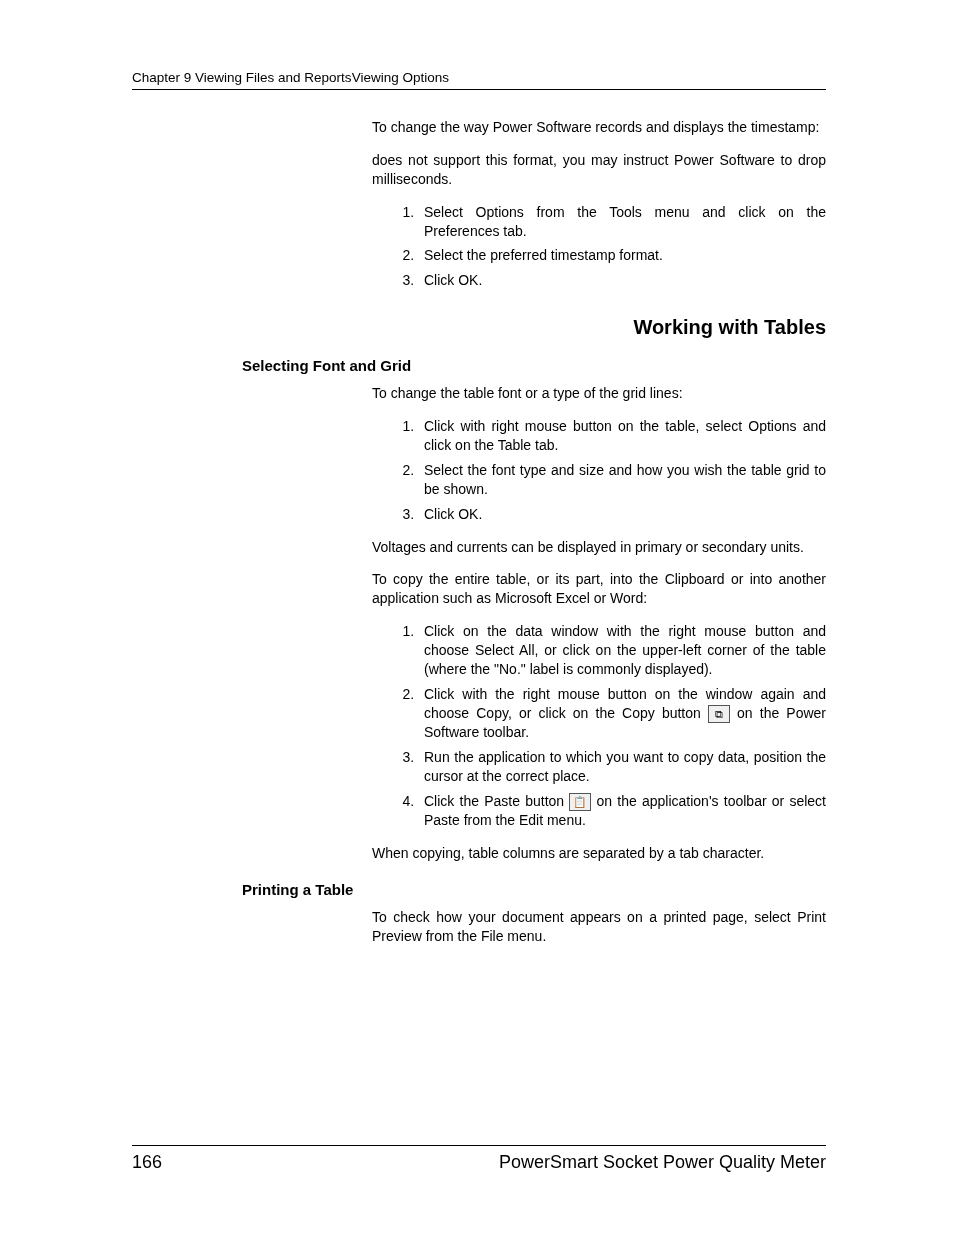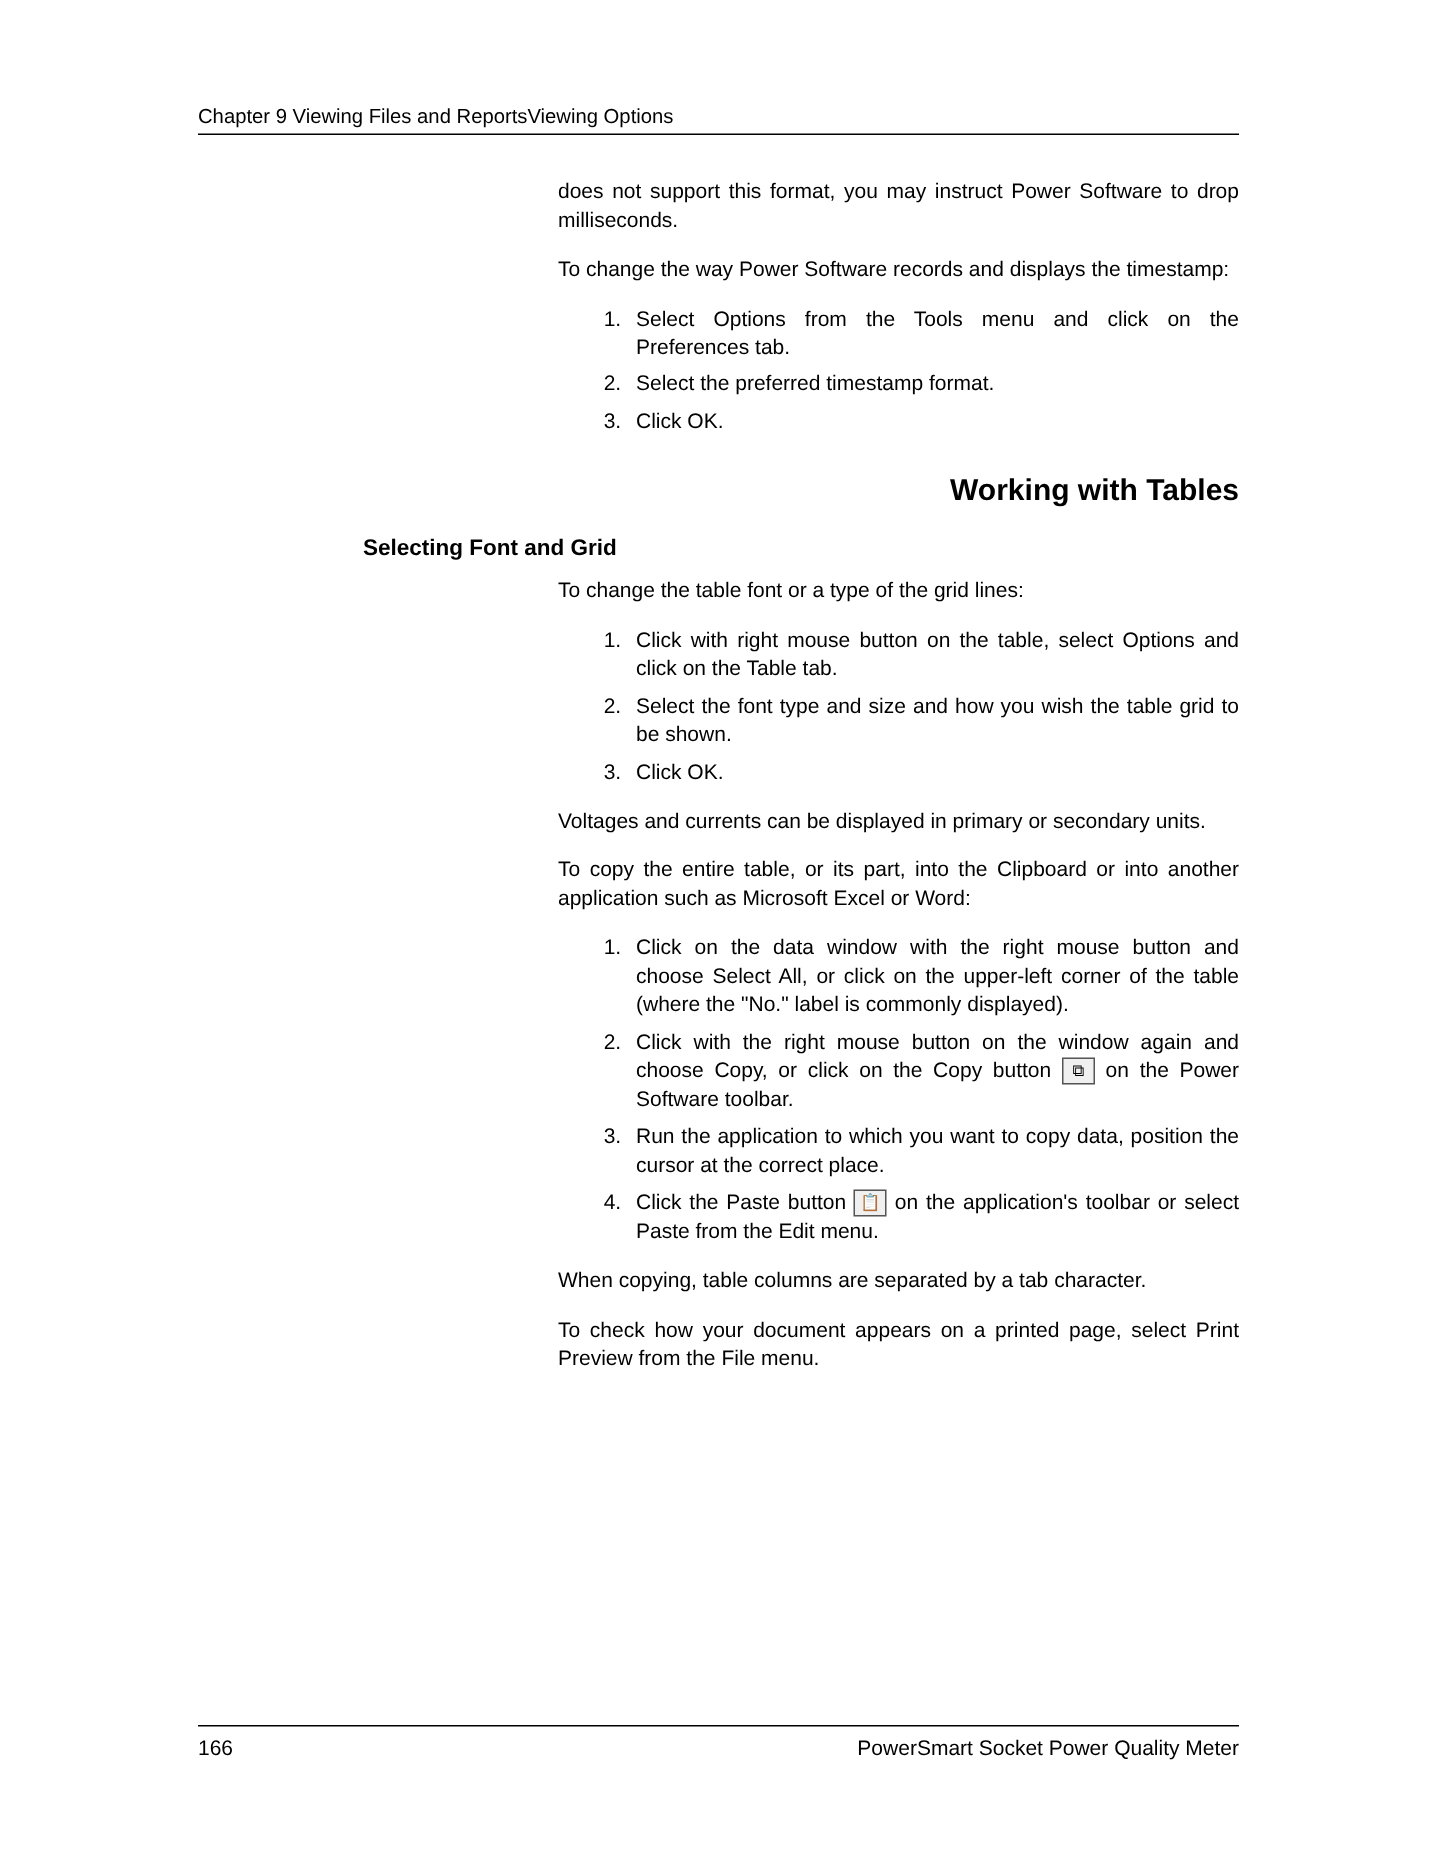--- a/index.html
+++ b/index.html
@@ -63,42 +63,42 @@
     vertical-align: middle;
     text-align: center;
     font-size: 11px;
     line-height: 16px;
     padding: 0 1px;
     background: #f0f0f0;
   }
   .running-foot {
     display: flex;
     justify-content: space-between;
-    font-size: 14px;
+    font-size: 18px;
     border-top: 1px solid #000;
     padding-top: 6px;
     position: absolute;
     left: 132px;
     right: 128px;
     bottom: 62px;
   }
 </style>
 </head>
 <body>
 
 <div class="page">
 
   <div class="running-head">
     <span>Chapter 9 Viewing Files and Reports</span>
     <span>Viewing Options</span>
   </div>
 
   <div class="body-block">
+    <p class="justify">To change the way Power Software records and displays the timestamp:</p>
     <p class="justify">does not support this format, you may instruct Power Software to drop milliseconds.</p>
-    <p class="justify">To change the way Power Software records and displays the timestamp:</p>
     <ol class="steps">
       <li>Select Options from the Tools menu and click on the Preferences tab.</li>
       <li>Select the preferred timestamp format.</li>
       <li>Click OK.</li>
     </ol>
   </div>
 
   <h1 class="section">Working with Tables</h1>
 
   <h2 class="subsection">Selecting Font and Grid</h2>
@@ -127,20 +127,21 @@
       <li>Run the application to which you want to copy data, position the cursor at the correct place.</li>
       <li>
         <span>Click the Paste button </span>
         <span class="icon-box">📋</span>
         <span> on the application's toolbar or select Paste from the Edit menu.</span>
       </li>
     </ol>
     <p class="justify">When copying, table columns are separated by a tab character.</p>
   </div>
 
+  <h2 class="subsection">Printing a Table</h2>
   <div class="body-block">
     <p class="justify">To check how your document appears on a printed page, select Print Preview from the File menu.</p>
   </div>
 
   <div class="running-foot">
     <span>166</span>
     <span>PowerSmart Socket Power Quality Meter</span>
   </div>
 
 </div>

